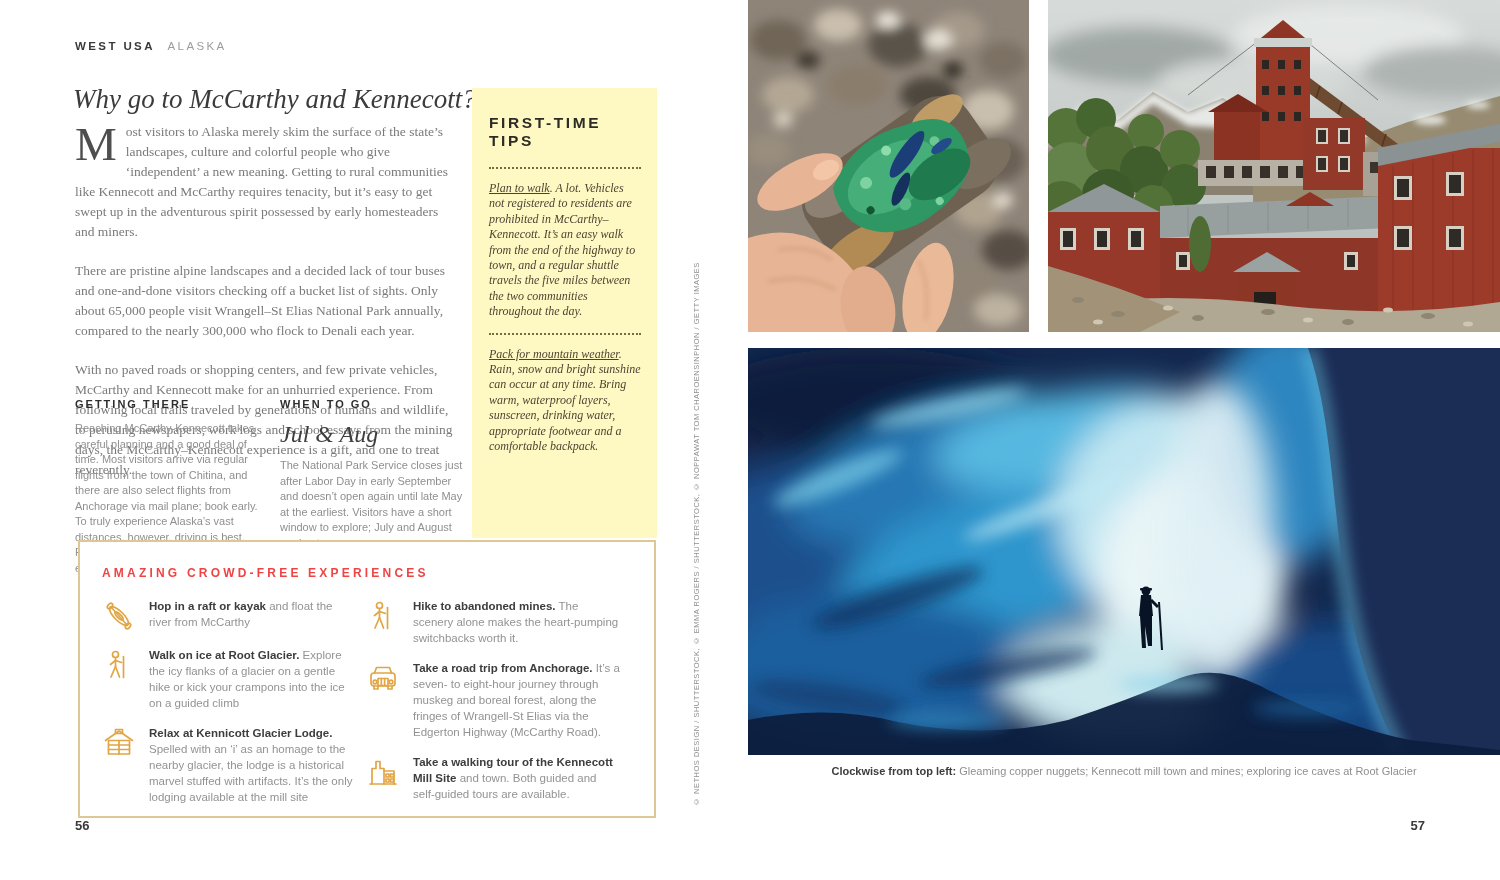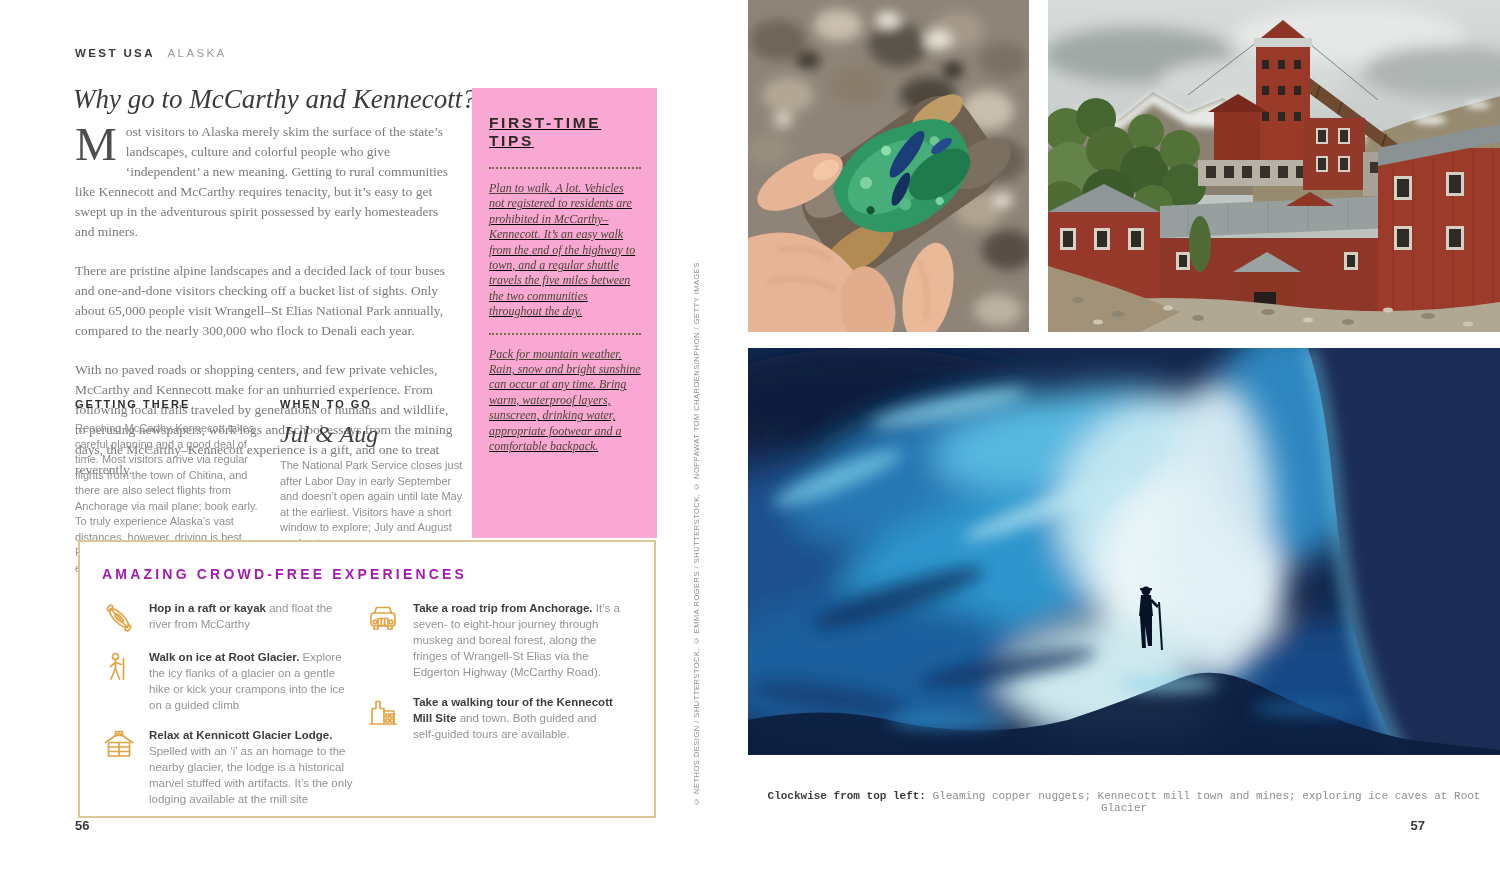--- a/index.html
+++ b/index.html
@@ -1,48 +1,48 @@
 <!DOCTYPE html>
 <html><head>
 <meta charset="utf-8">
 <style>
   html,body{margin:0;padding:0;background:#ffffff;width:1500px;height:880px;overflow:hidden;}
   .spread{position:relative;width:1500px;height:880px;font-family:"Liberation Sans",sans-serif;background:#fff;}
 
   
-  .eyebrow{position:absolute;left:75px;top:40px;font-size:11.5px;letter-spacing:2.4px;margin-top:7px;}
+  .eyebrow{position:absolute;left:75px;top:40px;font-size:11.5px;letter-spacing:2.4px;}
   .eyebrow .eb-b{font-weight:bold;color:#3a3a3a;}
   .eyebrow .eb-l{color:#9c9c9c;margin-left:7px;}
 
   .page-title{position:absolute;left:73px;top:84px;margin:0;font-family:"Liberation Serif",serif;
     font-style:italic;font-weight:500;font-size:27px;color:#3b3b3b;}
 
   .body-col{position:absolute;left:75px;top:122px;width:384px;font-family:"Liberation Serif",serif;
     font-size:13.5px;line-height:20px;color:#7a7a7a;}
   .body-col p{margin:0 0 19px 0;}
   .dropcap{float:left;font-size:47px;line-height:38px;color:#4e4e4e;margin:3px 9px 0 0;}
 
   .info-cols{position:absolute;left:75px;top:398px;width:390px;display:flex;gap:20px;}
   .info-col{width:185px;}
   .small-head{margin:0 0 11px 0;font-size:11px;font-weight:bold;letter-spacing:2px;color:#2e2e2e;}
   .info-col p{margin:0;font-size:11px;line-height:15.5px;color:#8f8f8f;}
   .season{font-family:"Liberation Serif",serif;font-style:italic;font-size:24px;color:#3e3e3e;margin:1px 0 10px 0;}
 
   
-  .tips{position:absolute;left:472px;top:88px;width:185px;height:450px;background:#f9a8d4;
-    box-sizing:border-box;padding:20px 16px 0 17px;text-decoration:underline;}
+  .tips{position:absolute;left:472px;top:88px;width:185px;height:450px;background:#fef9c3;
+    box-sizing:border-box;padding:20px 16px 0 17px;}
   .tips-head{margin:6px 0 16px 0;font-size:15.5px;font-weight:600;letter-spacing:2.6px;color:#2d2b26;}
   .tip{font-family:"Liberation Serif",serif;font-style:italic;font-size:12px;line-height:15.4px;color:#4c4433;}
   .tip .u{text-decoration:underline;}
   .dotline{height:1px;border-bottom:2px dotted #776b42;margin:9px 0 11px 0;}
 
   
   .exp-box{position:absolute;left:78px;top:540px;width:578px;height:278px;box-sizing:border-box;
     border:2px solid #ddc795;background:#fff;padding:20px 18px 0 22px;}
-  .exp-head{margin:4px 0 18px 0;font-size:14px;font-weight:600;letter-spacing:3.2px;color:#a21caf;}
+  .exp-head{margin:4px 0 18px 0;font-size:12px;font-weight:600;letter-spacing:3.2px;color:#ef4444;}
   .exp-grid{display:flex;gap:10px;}
   .exp-col{width:254px;}
   .exp-item{display:flex;gap:13px;margin-bottom:14px;}
   .exp-icon{flex:0 0 34px;width:34px;height:34px;margin-top:1px;}
   .exp-icon svg{stroke:#e2a544;fill:none;stroke-width:1.7;stroke-linecap:round;stroke-linejoin:round;}
   .exp-text{font-size:11.5px;line-height:16px;color:#939393;}
   .exp-text b{color:#3d3d3d;}
 
   .page-num{position:absolute;top:818px;font-size:13px;font-weight:bold;color:#3a3a3a;}
   .pn-left{left:75px;}
@@ -51,21 +51,21 @@
   
   .credits{position:absolute;left:692px;top:330px;height:476px;writing-mode:vertical-rl;
     transform:rotate(180deg);font-size:7.5px;letter-spacing:.5px;color:#8f8f8f;white-space:nowrap;}
 
   .photo{position:absolute;overflow:hidden;background:#222;}
   .photo svg{display:block;}
   .ph-nugget{left:748px;top:0;width:281px;height:332px;}
   .ph-mill{left:1048px;top:0;width:452px;height:332px;}
   .ph-cave{left:748px;top:348px;width:752px;height:407px;}
 
-  .caption{position:absolute;left:748px;top:790px;width:752px;text-align:center;font-size:11px;color:#8f8f8f;font-family:Liberation Mono, monospace;}
+  .caption{position:absolute;left:748px;top:765px;width:752px;text-align:center;font-size:11px;color:#8f8f8f;}
   .caption b{color:#3c3c3c;}
 </style>
 </head>
 <body>
 
 <div class="spread">
 
   <div class="eyebrow">
     <span class="eb-b">WEST USA</span>
     <span class="eb-l">ALASKA</span>
@@ -141,20 +141,33 @@
               <line x1="6.5" y1="23.5" x2="27.5" y2="23.5"></line>
               <line x1="17" y1="14.5" x2="17" y2="28"></line>
             </svg>
           </span>
           <div class="exp-text"><b>Relax at Kennicott Glacier Lodge.</b><span> Spelled with an ‘i’ as an homage to the nearby glacier, the lodge is a historical marvel stuffed with artifacts. It’s the only lodging available at the mill site</span></div>
         </div>
 
       </div>
       <div class="exp-col">
 
+        <div class="exp-item">
+          <span class="exp-icon">
+            <svg viewBox="0 0 34 34" width="34" height="34">
+              <circle cx="13.5" cy="6.5" r="3"></circle>
+              <path d="M13.5 10 L13.5 18.5 L9 29"></path>
+              <path d="M13.5 18.5 L17.5 29"></path>
+              <path d="M13.5 12.5 L8.5 16.5"></path>
+              <path d="M13.5 12.5 L19.5 14.5"></path>
+              <line x1="21.5" y1="8.5" x2="21.5" y2="29.5"></line>
+            </svg>
+          </span>
+          <div class="exp-text"><b>Hike to abandoned mines.</b><span> The scenery alone makes the heart-pumping switchbacks worth it.</span></div>
+        </div>
 
         <div class="exp-item">
           <span class="exp-icon">
             <svg viewBox="0 0 34 34" width="34" height="34">
               <path d="M8.5 12 L10.5 6.5 L23.5 6.5 L25.5 12"></path>
               <rect x="5" y="12" width="24" height="13" rx="3"></rect>
               <rect x="12" y="17.5" width="10" height="7"></rect>
               <line x1="15.3" y1="17.5" x2="15.3" y2="24.5"></line>
               <line x1="18.6" y1="17.5" x2="18.6" y2="24.5"></line>
               <circle cx="9" cy="21" r="1.8"></circle>

